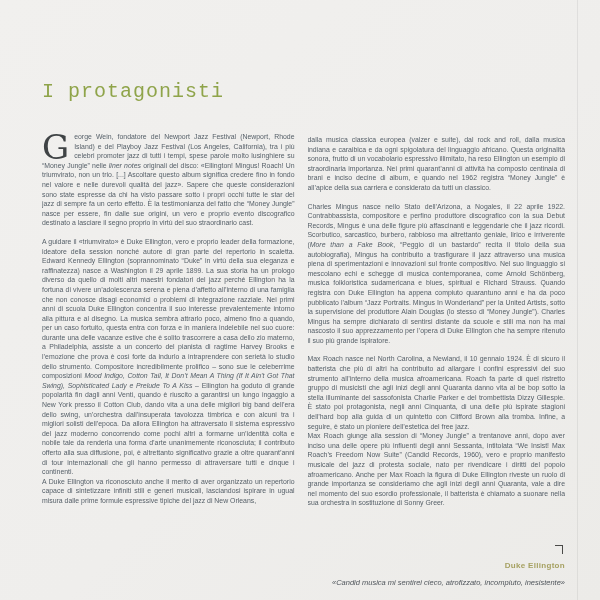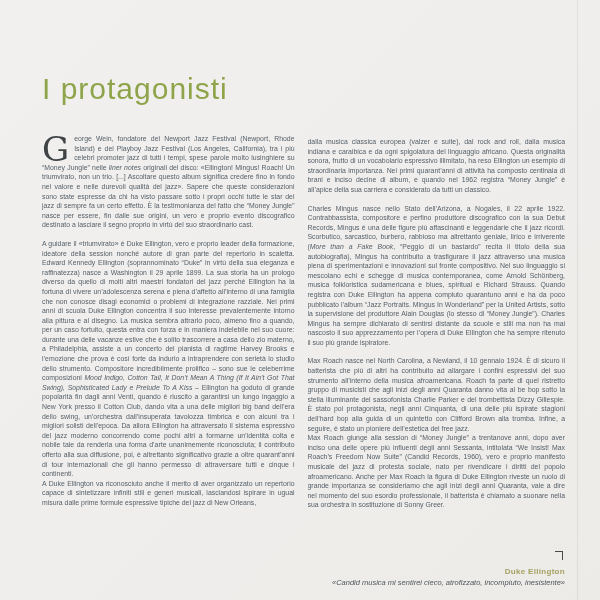--- a/index.html
+++ b/index.html
@@ -11,26 +11,26 @@
     font-family:"Liberation Sans",sans-serif;
     color:#566069;
     box-sizing:border-box;
     padding:70px 35px 0 42px;
   }
   .page-edge{
     position:absolute;top:0;bottom:0;right:22px;width:1px;
     background:rgba(90,90,85,0.10);
   }
   .page-title{
-    font-family:Liberation Sans, sans-serif;
-    font-size:30px;
+    font-family:Liberation Mono, monospace;
+    font-size:20px;
     font-weight:400;
     color:#8fa44a;
     letter-spacing:1px;
-    margin:4px 0 30px 0;
+    margin:12px 0 30px 0;
     line-height:1;
   }
   .columns{
     display:flex;
     gap:13px;
   }
   .col{
     text-align:justify;
     font-size:6.9px;
     line-height:9.6px;
@@ -61,21 +61,21 @@
     border-top:1px solid #4a4a48;
     border-right:1px solid #4a4a48;
     margin-right:2px;
     margin-bottom:3px;
   }
   .footer-name{
     font-size:8px;
     font-weight:bold;
     color:#a6a162;
     letter-spacing:0.3px;
-    margin-bottom:2px;
+    margin-bottom:8px;
   }
   .footer-quote{
     font-size:7.5px;
     font-style:italic;
     color:#4f555b;
   }
 </style>
 </head>
 <body>
 

